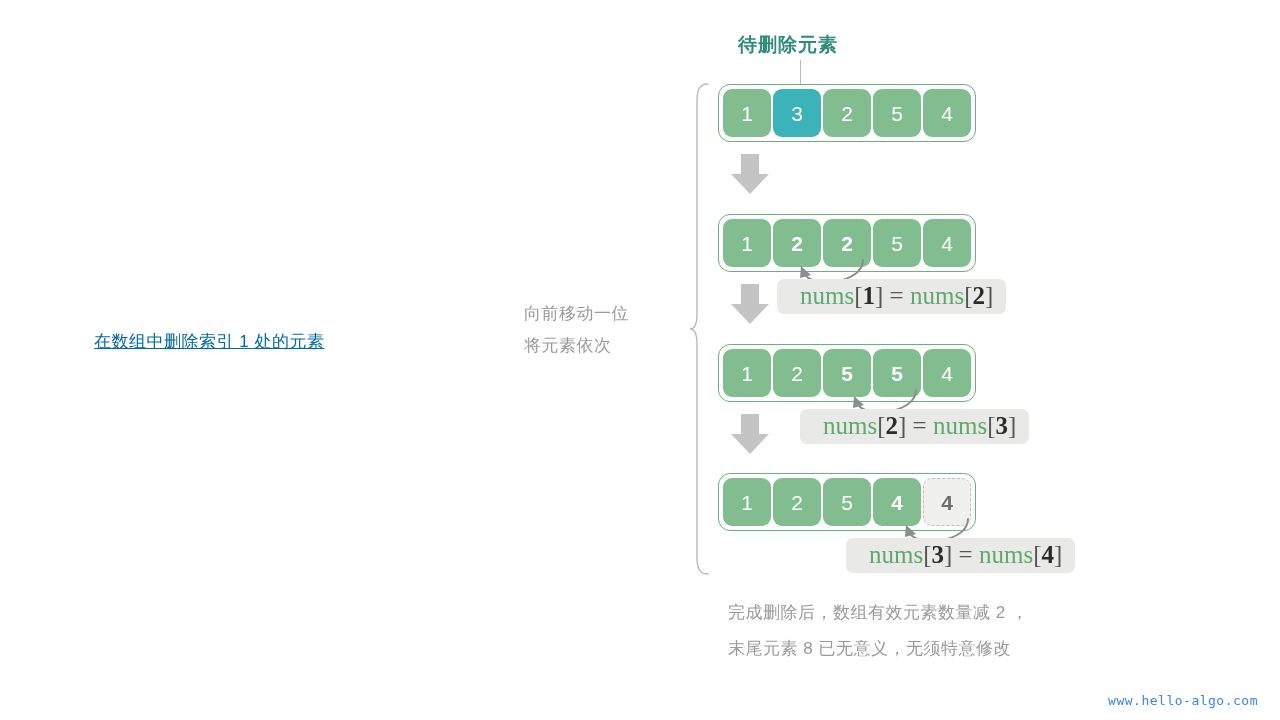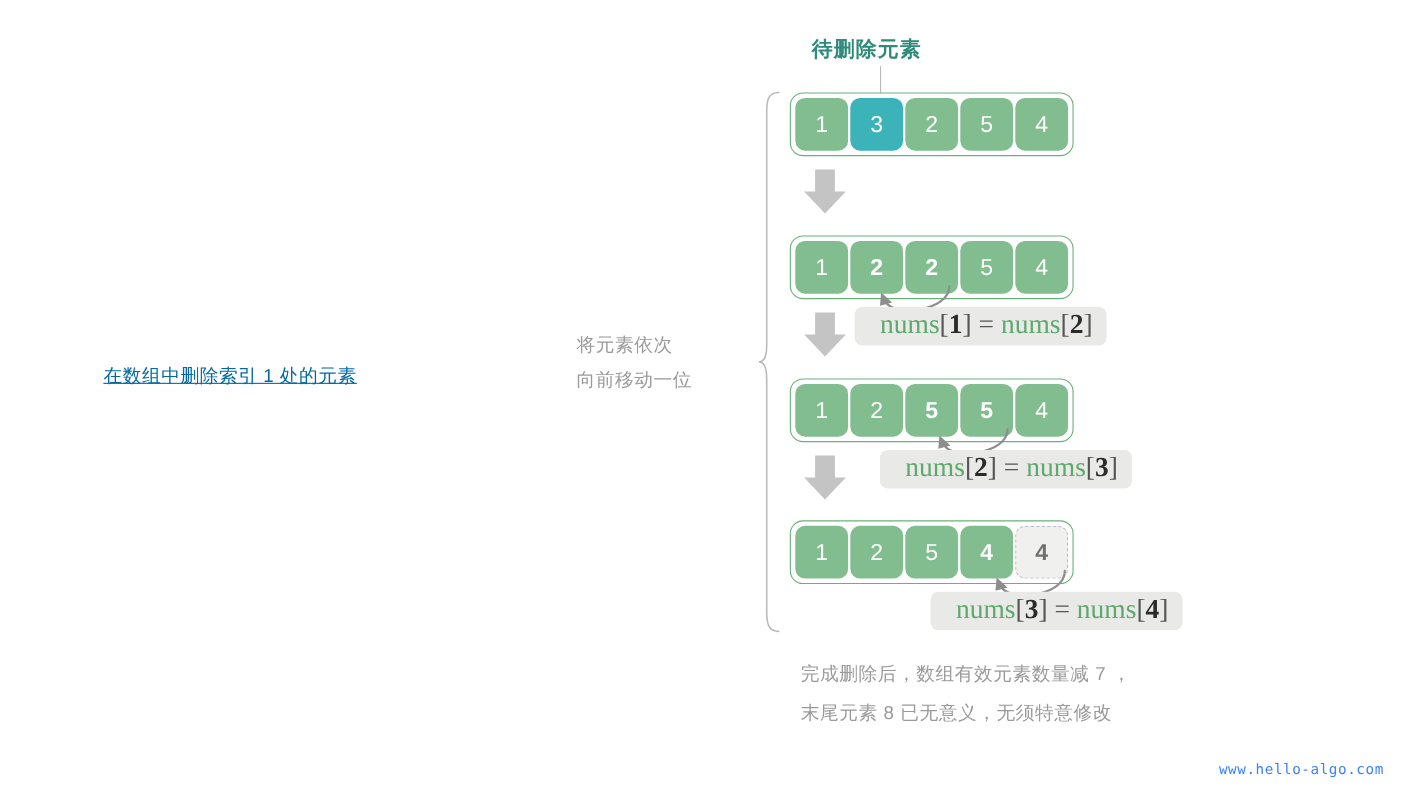--- a/index.html
+++ b/index.html
@@ -172,22 +172,22 @@
 <div class="stage">
 
   <div class="head-label">待删除元素</div>
   <div class="head-leader"></div>
 
   <div class="left-block">
     <div class="left-sub">在数组中删除索引 1 处的元素</div>
   </div>
 
   <div class="mid-note">
+    <div>向前移动一位</div>
     <div>将元素依次</div>
-    <div>向前移动一位</div>
   </div>
 
   <svg class="brace" width="26" height="494" viewBox="0 0 26 494">
     <path d="M20 2 C10 2 9 10 9 20 L9 232 C9 242 7 247 2 247 C7 247 9 252 9 262 L9 474 C9 484 10 492 20 492" fill="none" stroke="#b9b9b9" stroke-width="1.4" stroke-linecap="round"></path>
   </svg>
 
   <div class="row" style="top:84px;">
     <div class="array-frame">
       <div class="cell">1</div>
       <div class="cell hl">3</div>
@@ -266,18 +266,18 @@
     <path d="M6 8 L16 17 L5 20 Z" fill="#8d8d8d"></path>
   </svg>
 
   <div class="code-chip" style="left:846px; top:538px;">
     <span class="fn">nums</span><span class="br">[</span><span class="ix">3</span><span class="br">]</span>
     <span class="eq">=</span>
     <span class="fn">nums</span><span class="br">[</span><span class="ix">4</span><span class="br">]</span>
   </div>
 
   <div class="footer-note">
-    <div>完成删除后，数组有效元素数量减 7 ，</div>
+    <div>完成删除后，数组有效元素数量减 2 ，</div>
     <div>末尾元素 8 已无意义，无须特意修改</div>
   </div>
 
   <div class="watermark">www.hello-algo.com</div>
 </div>
 
 </body></html>

